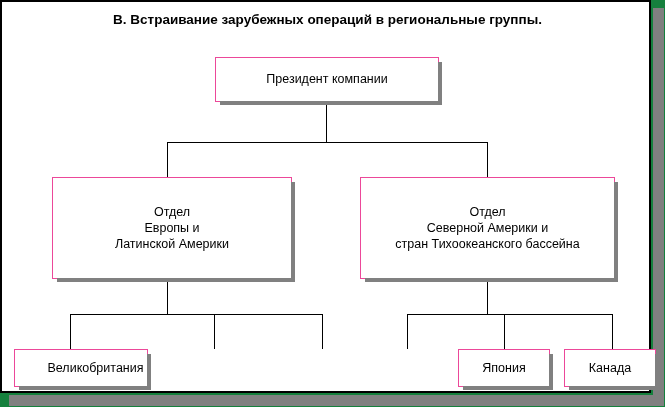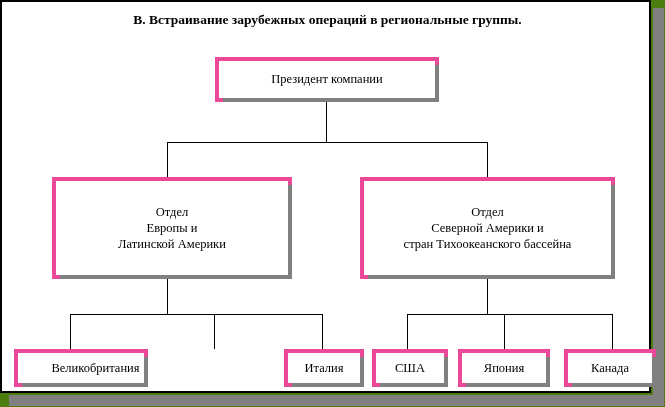--- a/index.html
+++ b/index.html
@@ -4,22 +4,22 @@
 <style>
   html, body {
     margin: 0;
     padding: 0;
     background: #ffffff;
   }
   #canvas {
     position: relative;
     width: 665px;
     height: 407px;
-    background: #4d7c0f;
-    font-family: Liberation Serif, serif;
+    background: #15803d;
+    font-family: Liberation Sans, sans-serif;
     overflow: hidden;
   }
   
   #frame {
     position: absolute;
     left: 0px;
     top: 0px;
     width: 651px;
     height: 393px;
     border: 2px solid #000000;
@@ -50,21 +50,21 @@
     text-align: center;
     font-size: 13.5px;
     font-weight: bold;
     color: #000000;
     letter-spacing: 0px;
   }
   
   .node {
     position: absolute;
     box-sizing: border-box;
-    border: 4px solid #ec4899;
+    border: 1px solid #ec4899;
     background: #ffffff;
     display: flex;
     align-items: center;
     justify-content: center;
     text-align: center;
     font-size: 12.5px;
     line-height: 1.30;
     color: #000000;
     z-index: 3;
   }
@@ -151,31 +151,21 @@
 стран Тихоокеанского бассейна</span>
     </div>
 
     <div class="node" style="left:12px; top:347px; width:134px; height:38px;padding-left:29px;">
       <span class="shadow r"></span>
       <span class="shadow b"></span>
       <span class="label">Великобритания</span>
     </div>
 
 
-    <div class="node" style="left:282px; top:347px; width:80px; height:38px;">
-      <span class="shadow r"></span>
-      <span class="shadow b"></span>
-      <span class="label">Италия</span>
-    </div>
 
-    <div class="node" style="left:370px; top:347px; width:76px; height:38px;">
-      <span class="shadow r"></span>
-      <span class="shadow b"></span>
-      <span class="label">США</span>
-    </div>
 
     <div class="node" style="left:456px; top:347px; width:92px; height:38px;">
       <span class="shadow r"></span>
       <span class="shadow b"></span>
       <span class="label">Япония</span>
     </div>
 
     <div class="node" style="left:562px; top:347px; width:92px; height:38px;">
       <span class="shadow r"></span>
       <span class="shadow b"></span>

